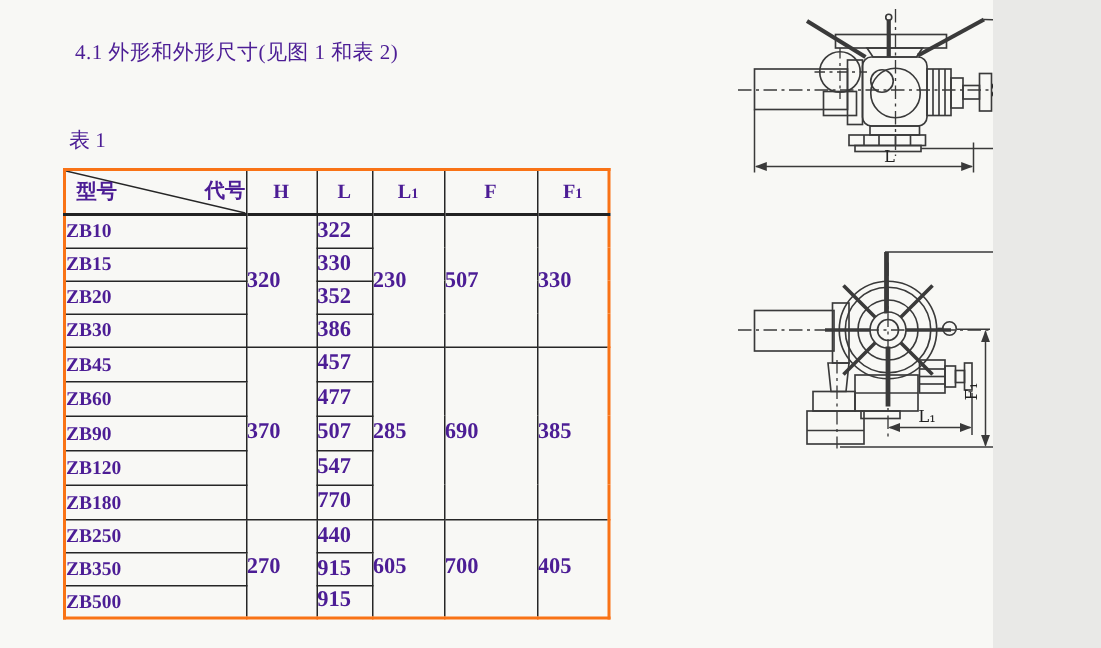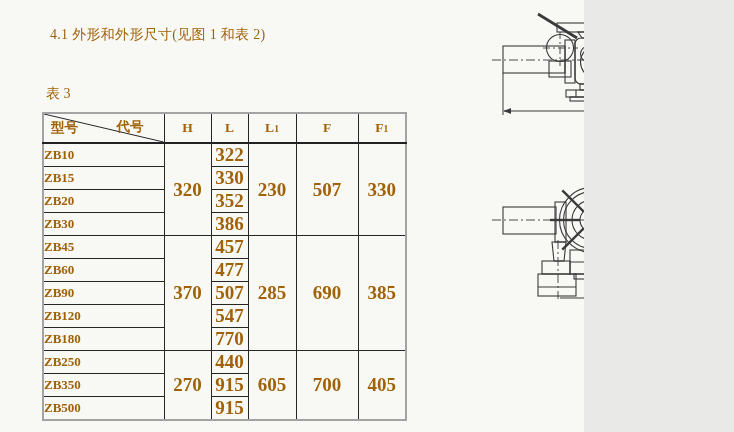--- a/index.html
+++ b/index.html
@@ -1,50 +1,50 @@
 <!DOCTYPE html>
 <html><head>
 <meta charset="utf-8">
 <style>
   html,body{margin:0;padding:0;background:#e9e9e7;}
   .page{
-    position:relative;width:584px;height:432px;background:#f8f8f5;
-    font-family:"Liberation Serif","DejaVu Serif",serif;color:#a16207;overflow:hidden;
+    position:relative;width:662px;height:432px;background:#f8f8f5;
+    font-family:"Liberation Serif","DejaVu Serif",serif;color:#4c1d95;overflow:hidden;
   }
   .heading{position:absolute;left:50px;top:26px;font-size:14px;letter-spacing:.3px;white-space:nowrap;}
   .caption{position:absolute;left:46px;top:85px;font-size:14px;}
   table.dims{
     position:absolute;left:42px;top:112px;border-collapse:collapse;table-layout:fixed;
-    border:2px solid #a3a3a3;background:transparent;
+    border:2px solid #f97316;background:transparent;
   }
   table.dims td,table.dims th{border:1px solid #262626;padding:0;overflow:hidden;}
   table.dims thead th{border-bottom:2px solid #222;}
   thead tr{height:30px;}
   tr.g0{height:22px;}
   tr.g1{height:23px;margin-left:19px;}
   tr.g2{height:22px;margin-left:36px;}
   th.colhead{font-weight:bold;font-size:13.5px;text-align:center;}
   th.colhead .sub{font-size:9.5px;font-weight:bold;}
   td.model{font-weight:bold;font-size:13px;text-align:left;padding-left:8px;}
-  td.val{font-weight:bold;font-size:19px;text-align:center;}
+  td.val{font-weight:bold;font-size:15px;text-align:left;}
   th.corner{position:relative;}
   th.corner svg{position:absolute;left:0;top:0;width:100%;height:100%;}
   th.corner .lab{position:absolute;font-weight:bold;font-size:13.5px;white-space:nowrap;}
   th.corner .lab.tl{left:7px;top:50%;transform:translateY(-50%);}
-  th.corner .lab.br{right:20px;top:46%;transform:translateY(-50%);}
+  th.corner .lab.br{right:0;top:46%;transform:translateY(-50%);}
   .fig{position:absolute;}
   .fig text{font-family:"DejaVu Serif","Liberation Serif",serif;font-size:11px;fill:#222;}
 </style>
 </head>
 <body>
 
 <div class="page">
 
   <div class="heading">4.1 外形和外形尺寸(见图 1 和表 2)</div>
-  <div class="caption">表 3</div>
+  <div class="caption">表 1</div>
 
   <table class="dims">
     <colgroup>
       <col style="width:121px">
         <col style="width:47px">
         <col style="width:37px">
       <col style="width:48px">
         <col style="width:62px">
         <col style="width:48px">
     </colgroup>

